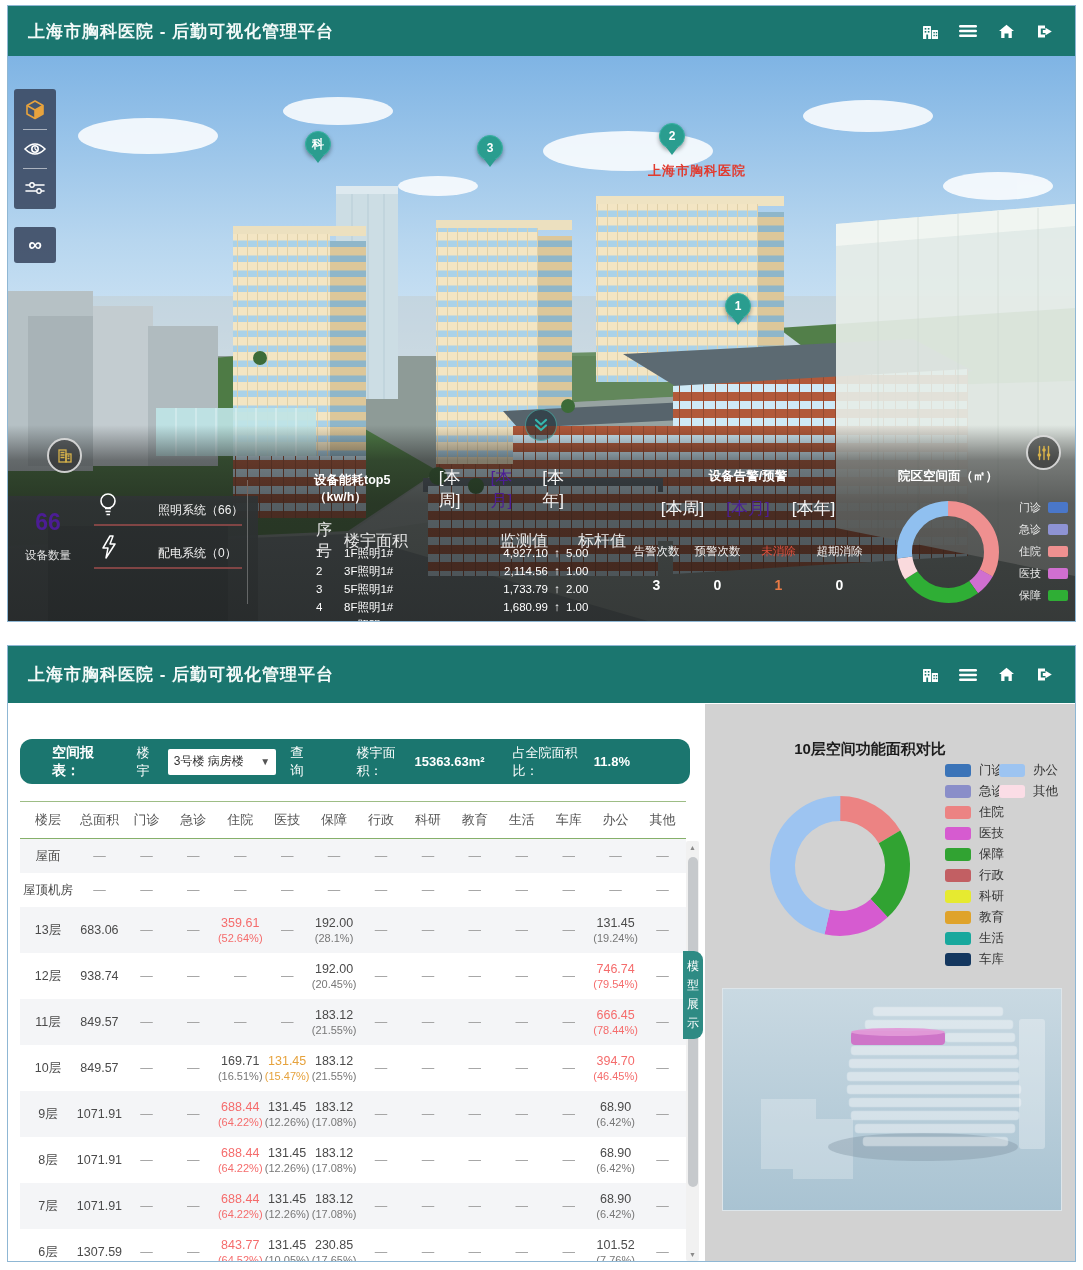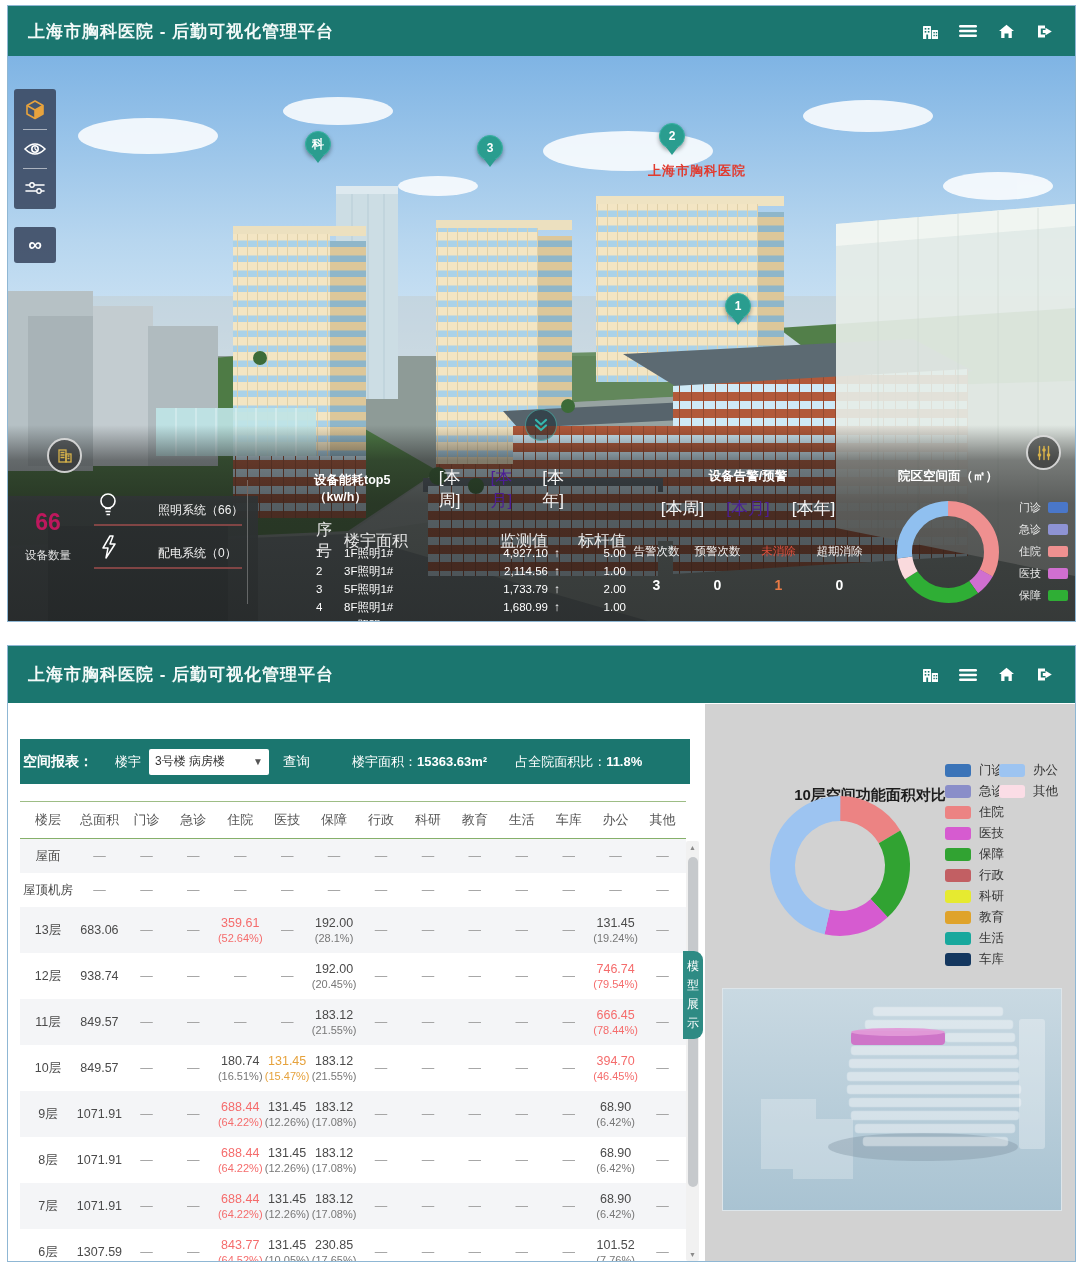--- a/index.html
+++ b/index.html
@@ -46,59 +46,59 @@
     background:linear-gradient(180deg, rgba(25,25,25,0) 0%, rgba(25,25,25,.52) 18%, rgba(22,22,22,.66) 40%, rgba(20,20,20,.72) 100%); }
 
   .scene-tabs { position:absolute; left:165px; top:374px; display:flex; gap:28px; align-items:center; z-index:8; }
   .otab { color:#f2f2f2; font-size:13.5px; padding:5px 2px; cursor:pointer; }
   .otab.active { background:#b29a5e; color:#fff; padding:5px 15px; border-radius:15px; }
 
   .cbtn { position:absolute; width:35px; height:35px; border-radius:50%; background:rgba(35,35,35,.55);
     border:2px solid rgba(235,235,235,.85); display:flex; align-items:center; justify-content:center; z-index:8; cursor:pointer; }
 
   .ov-item { position:absolute; z-index:8; color:#f0f0f0; }
-  .big-num { font-size:23px; font-weight:bold; color:#be185d; text-align:center; }
+  .big-num { font-size:23px; font-weight:bold; color:#4c1d95; text-align:center; }
   .big-lbl { font-size:11.5px; color:#e3e3e3; text-align:center; margin-top:12px; }
   .sys-label { font-size:12px; color:#f2f2f2; }
   .redline { position:absolute; height:2px; background:rgba(150,75,75,.8); z-index:8; }
   .vdiv { position:absolute; width:1px; background:rgba(210,210,210,.35); z-index:8; }
 
   .blk-title { font-size:12.5px; font-weight:bold; color:#fff; }
   .period { font-size:17px; color:#f5f5f5; cursor:pointer; }
   .period.active { color:#4c1d95; }
 
   .e-head, .e-row { display:grid; grid-template-columns:30px 116px 88px 18px 60px; align-items:center; height:18px; }
   .e-head { color:#e8e8e8; font-size:16px; margin:8px 0 6px; }
   .e-row { color:#fff; font-size:11.5px; }
   .e-no { text-align:left; padding-left:2px; }
   .e-name { text-align:left; }
   .e-val { text-align:right; }
   .e-arrow { text-align:center; font-weight:bold; }
-  .e-bench { text-align:right; }
+  .e-bench { text-align:left; }
   .e-head .e-val { text-align:right; } .e-head .e-bench { text-align:right; }
 
   .al-title { text-align:center; font-size:12.5px; font-weight:bold; color:#fff; }
   .al-periods { display:flex; justify-content:center; gap:22px; margin-top:12px; }
   .al-grid { display:grid; grid-template-columns:repeat(4,1fr); margin-top:24px; row-gap:18px; }
   .al-lbl { font-size:11.5px; color:#f2f2f2; text-align:center; }
   .al-lbl.alert { color:#dd4f3e; }
   .al-val { font-size:14px; font-weight:bold; color:#fff; text-align:center; }
   .al-val.alert { color:#e87a45; }
 
   .tl-row { display:flex; align-items:center; justify-content:flex-end; height:22px; }
   .tl-label { font-size:11px; color:#ececec; margin-right:7px; }
   .tl-sw { width:20px; height:11px; border-radius:2px; }
 
   .donut-title { font-size:12.5px; font-weight:bold; color:#fff; text-align:center; }
 
   
   .p2body { position:absolute; top:58px; left:0; width:1067px; height:557px; background:#fff; }
 
-  .fbar { position:absolute; left:12px; top:35px; width:670px; height:45px; background:#1b766f; border-radius:0;
-    display:flex; align-items:center; color:#fff; font-size:13px; padding:0 3px; }
+  .fbar { position:absolute; left:12px; top:35px; width:670px; height:45px; background:#1b766f; border-radius:12px;
+    display:flex; align-items:center; color:#fff; font-size:13px; padding:0 32px; }
   .fbar b { font-size:14px; }
   .fsel { width:120px; height:26px; background:#fff; border-radius:2px; margin:0 14px 0 8px; color:#333;
     font-size:12px; display:flex; align-items:center; justify-content:space-between; padding:0 6px; cursor:pointer; }
   .fsel .car { color:#555; font-size:10px; }
   .fbtn { cursor:pointer; margin-right:26px; font-size:13.5px; }
   .fval { font-weight:bold; margin-right:28px; }
 
   .rtable { position:absolute; left:12px; top:97px; width:666px; }
   .r-head { display:grid; grid-template-columns:56px repeat(13,1fr); height:38px; align-items:center;
     border-top:1px solid #9dbd85; border-bottom:1px solid #86b06a; color:#555; font-size:13px; }
@@ -114,21 +114,21 @@
   .sbar { position:absolute; left:678px; top:137px; width:13px; height:420px; background:#f1f1f1; border-radius:2px; }
   .sarrow { position:absolute; left:0; width:13px; height:13px; color:#8a8a8a; font-size:7px; text-align:center;
     line-height:13px; cursor:pointer; }
   .sthumb { position:absolute; left:1.5px; top:16px; width:10px; height:330px; background:#c6c9cc; border-radius:5px; cursor:pointer; }
 
   .mtab { position:absolute; left:675px; top:247px; width:20px; height:88px; background:#2e8b84;
     border-radius:0 9px 9px 0; color:#fff; font-size:12px; display:flex; flex-direction:column;
     align-items:center; justify-content:center; gap:2px; z-index:9; cursor:pointer; }
 
   .gpanel { position:absolute; left:697px; top:0; width:370px; height:557px; background:#d2d2d2; }
-  .g-title { position:absolute; left:0; top:36px; width:330px; text-align:center; font-size:15px; font-weight:bold; color:#1c1c1c;margin-top:46px; }
+  .g-title { position:absolute; left:0; top:36px; width:330px; text-align:center; font-size:15px; font-weight:bold; color:#1c1c1c; }
   .lg-col { position:absolute; display:flex; flex-direction:column; }
   .lg-row { display:flex; align-items:center; height:21px; }
   .lg-sw { width:26px; height:13px; border-radius:3px; margin-right:8px; }
   .lg-lb { font-size:12.5px; color:#333; }
   .mview { position:absolute; left:17px; top:284px; width:340px; height:223px; border:1px solid #dde5ea; }
 </style>
 </head>
 <body>
 
 <div class="panel" id="p1">
@@ -781,21 +781,21 @@
             <div class="r-cell">
               <div class="v">849.57</div>
             </div>
             <div class="r-cell">
               <div class="v dash">—</div>
             </div>
             <div class="r-cell">
               <div class="v dash">—</div>
             </div>
             <div class="r-cell">
-              <div class="v">180.74</div>
+              <div class="v">169.71</div>
               <div class="p">(16.51%)</div>
             </div>
             <div class="r-cell">
               <div class="v gold">131.45</div>
               <div class="p gold">(15.47%)</div>
             </div>
             <div class="r-cell">
               <div class="v">183.12</div>
               <div class="p">(21.55%)</div>
             </div>

